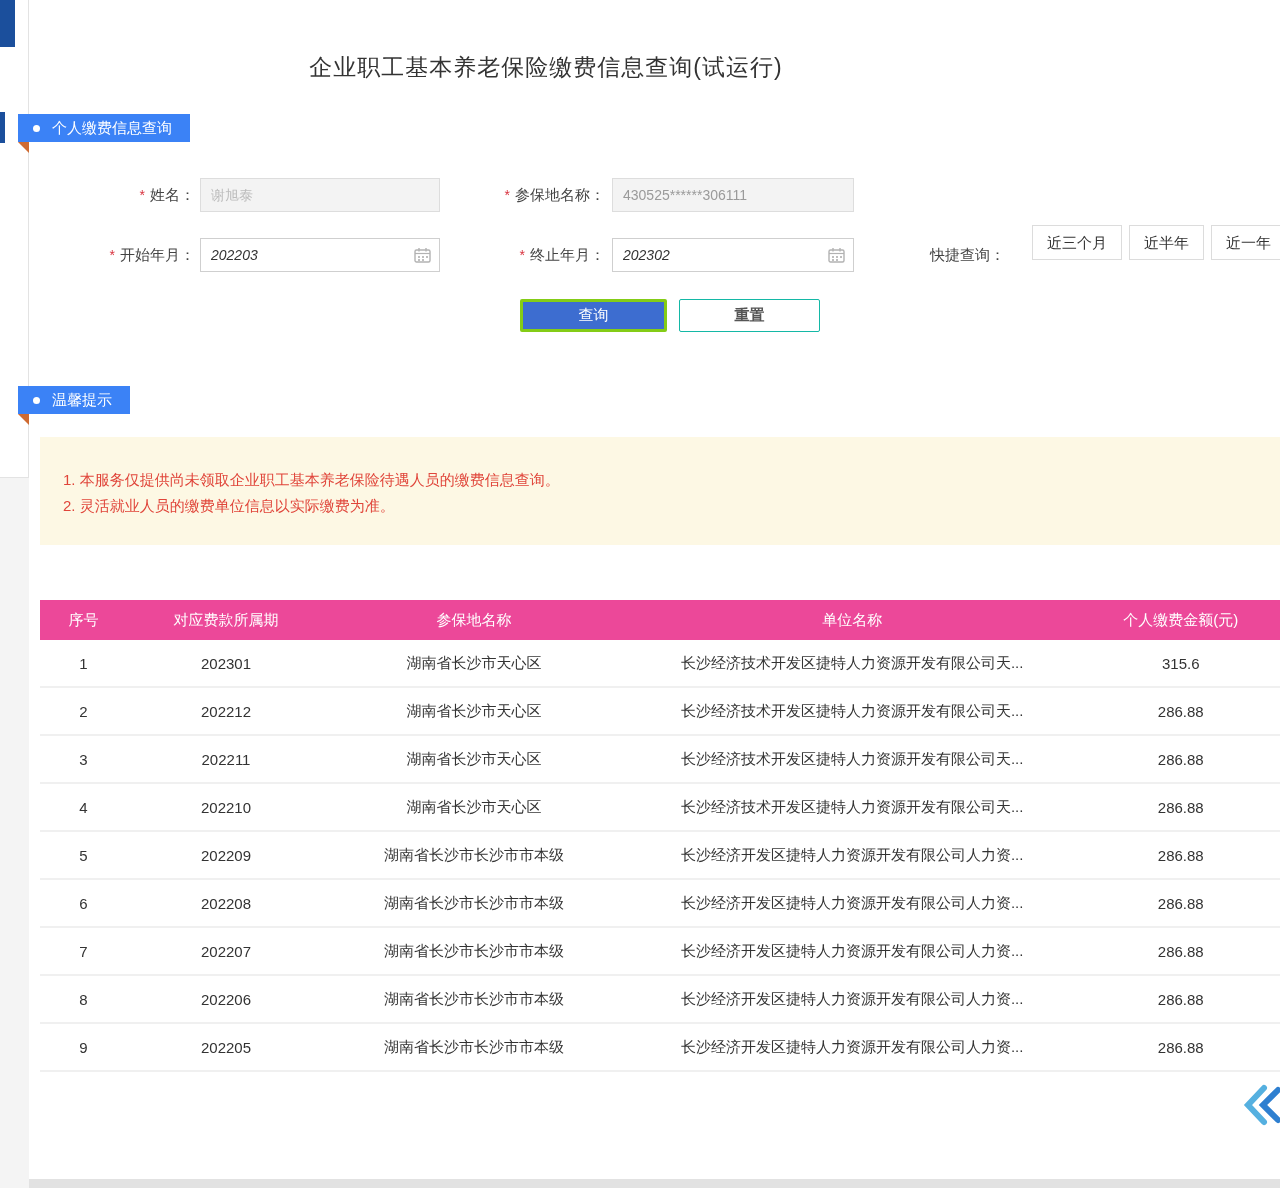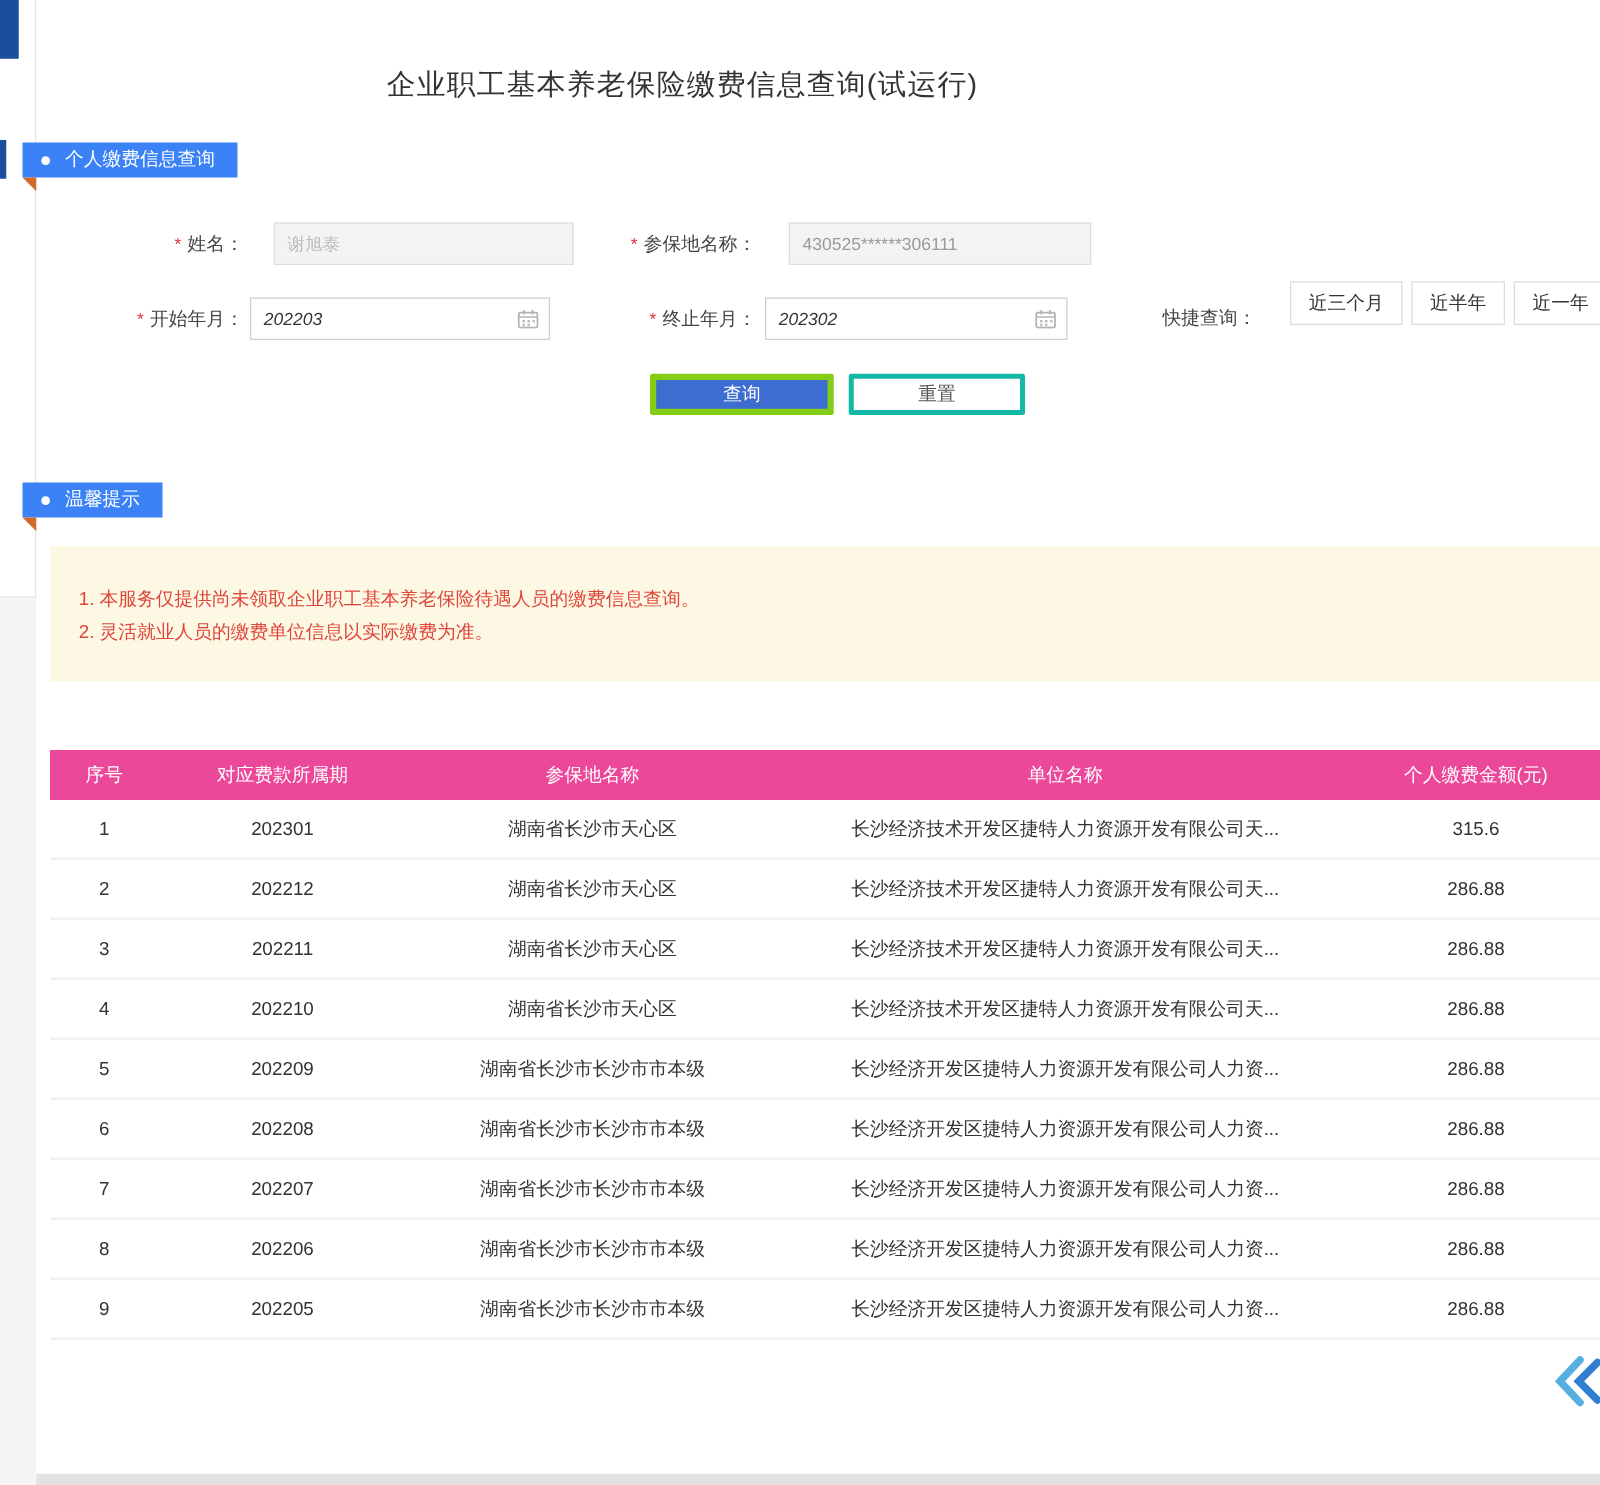--- a/index.html
+++ b/index.html
@@ -32,39 +32,39 @@
     border-top:11px solid #cf6a31; border-left:11px solid transparent; }
   .ribbon.query { top:114px; }
   .ribbon.tips  { top:386px; }
 
   
   .form-label { position:absolute; height:34px; line-height:34px; font-size:15px; color:#444;
     text-align:right; white-space:nowrap; }
   .req { color:#d9333f; margin-right:5px; font-size:14px; }
   .inp { position:absolute; height:34px; border:1px solid #d4d4d4; background:#fff;
     font-size:14px; line-height:32px; padding:0 10px; color:#333; }
-  .inp.disabled { background:#f3f3f3; border-color:#ddd;margin-left:19px; }
+  .inp.disabled { background:#f3f3f3; border-color:#ddd; }
   .inp.name-val { color:#bcbcbc; }
   .inp.ssn-val  { color:#9a9a9a; }
   .date-wrap { position:absolute; height:34px; border:1px solid #cfcfcf; background:#fff;
     display:flex; align-items:center; padding:0 8px 0 10px;font-style:italic; }
   .date-wrap .val { flex:1; font-size:14px; color:#333; }
   .cal-icon { width:17px; height:16px; flex:none; opacity:.75; }
 
   .quick-label { position:absolute; left:930px; top:238px; height:34px; line-height:34px;
     font-size:15px; color:#444; }
   .quick-group { position:absolute; left:1016px; top:225px; display:flex; gap:7px;padding-left:16px; }
   .quick-btn { height:35px; line-height:33px; padding:0 14px; border:1px solid #dcdcdc;
     background:#fff; font-size:15px; color:#333; cursor:pointer; white-space:nowrap;
     font-family:inherit; }
 
   .btn { position:absolute; top:299px; height:33px; font-size:15px; cursor:pointer;
     text-align:center; font-family:inherit; border-radius:2px; }
-  .btn-query { left:520px; width:147px; background:#3d6dd0; border:5px solid #84cc16; color:#fff; }
-  .btn-reset { left:679px; width:141px; background:#fff; border:4px solid #14b8a6; color:#555; }
+  .btn-query { left:520px; width:147px; background:#3d6dd0; border:3px solid #84cc16; color:#fff; }
+  .btn-reset { left:679px; width:141px; background:#fff; border:1px solid #14b8a6; color:#555;font-weight:bold; }
 
   
   .notice { position:absolute; left:40px; top:437px; width:1240px; height:108px;
     background:#fdf8e4; padding:30px 20px 0 23px; }
   .notice-line { color:#e0453a; font-size:15px; line-height:26px; }
 
   
   .table { position:absolute; left:40px; top:600px; width:1240px; font-size:15px; }
   .thead { display:flex; background:#ec4899; color:#fff; height:40px; align-items:center; }
   .tr { display:flex; height:48px; align-items:center; background:#fff;

